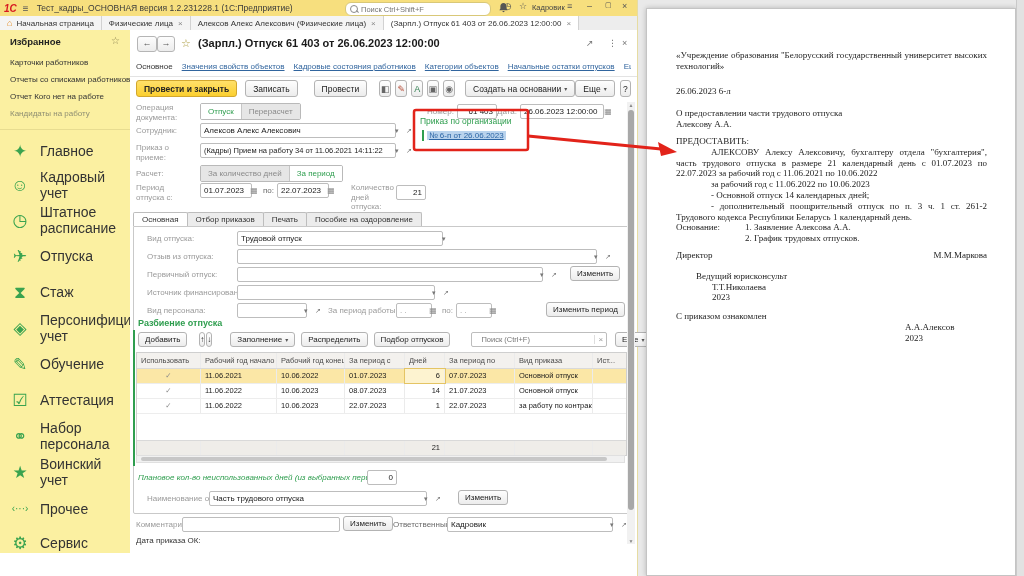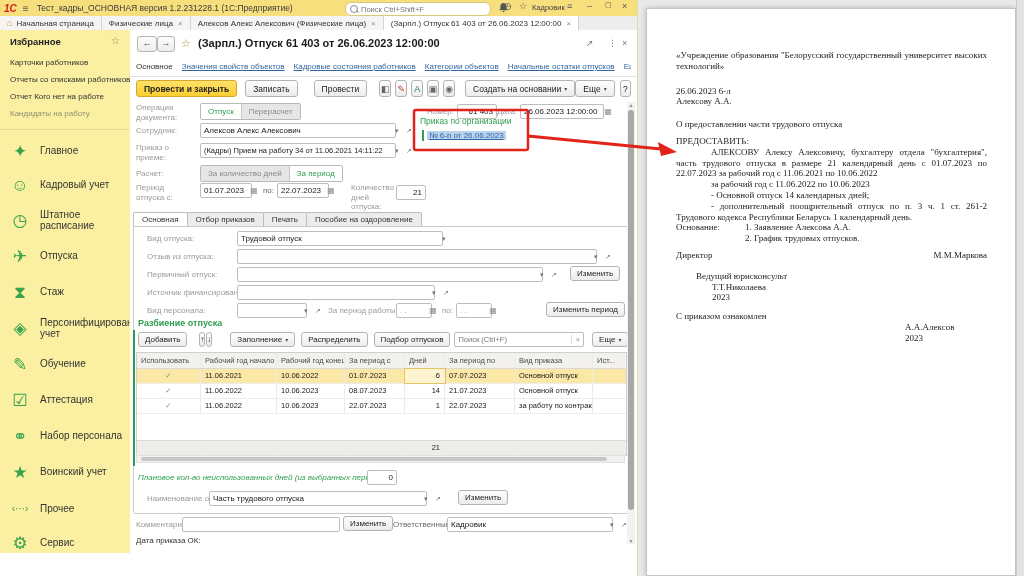--- a/index.html
+++ b/index.html
@@ -23,21 +23,21 @@
   .tab .home{color:#e07b00;margin-right:4px;font-size:9px;}
   
   #sidebar{position:absolute;left:0;top:30px;width:130px;height:523px;background:#fbf0a1;overflow:hidden;}
   #sidebar .favhead{position:absolute;left:10px;top:6px;font-size:9.5px;font-weight:bold;color:#222;}
   #sidebar .favstar{position:absolute;right:10px;top:5px;color:#8e8553;font-size:10px;}
   .favitem{position:absolute;left:10px;font-size:8px;color:#333;white-space:nowrap;}
   .favitem.dim{color:#8f8f72;}
   .sdiv{position:absolute;left:0;top:99px;width:130px;height:1px;background:#e7dc90;}
   .mitem{position:absolute;left:0;width:130px;display:flex;align-items:center;}
   .mico{width:40px;text-align:center;color:#3aa34f;font-size:17px;line-height:1;flex:0 0 auto;}
-  .mlabel{font-size:10px;color:#333;line-height:1.15;}
+  .mlabel{font-size:14px;color:#333;line-height:1.15;}
   
   #main{position:absolute;left:130px;top:30px;width:507px;height:546px;background:#fff;}
   .navbtn{width:18px;height:14px;border:1px solid #b5b5b5;border-radius:3px;background:linear-gradient(#fdfdfd,#ececec);color:#555;font-size:9px;line-height:12px;text-align:center;}
   .ftitle{font-size:11px;font-weight:bold;color:#1a1a1a;white-space:nowrap;}
   .hico{color:#777;font-size:9px;}
   .navrow{position:absolute;left:6px;top:32px;width:495px;display:flex;gap:9px;font-size:8px;white-space:nowrap;overflow:hidden;}
   .navlink{color:#31659e;text-decoration:underline;}
   .navlink.current{color:#333;text-decoration:none;}
   .navmore{color:#31659e;}
   .toolrow{position:absolute;left:6px;top:50px;width:495px;display:flex;align-items:center;}
@@ -334,21 +334,21 @@
       <div class="tblbar">
         <button class="btn btn-s">Добавить</button>
         <button class="btn btn-s" style="margin-left:12px;width:13px;padding:0;">↑</button>
         <button class="btn btn-s" style="margin-left:1px;width:13px;padding:0;">↓</button>
         <button class="btn btn-s" style="margin-left:18px;">
             <span>Заполнение</span>
             <span class="dd">▾</span>
           </button>
         <button class="btn btn-s" style="margin-left:6px;">Распределить</button>
         <button class="btn btn-s" style="margin-left:6px;">Подбор отпусков</button>
-        <div class="srch" style="margin-left:4px;">
+        <div class="srch" style="margin-left:21px;padding-left:6px;">
           <input placeholder="Поиск (Ctrl+F)" style="">
           <span class="x">×</span>
         </div>
         <button class="btn btn-s" style="margin-left:8px;">
             <span>Еще</span>
             <span class="dd">▾</span>
           </button>
       </div>
 
       <div id="tbl">
@@ -432,22 +432,22 @@
       </div>
     </div>
   </div>
 
   <div id="docpage"></div>
   <div id="docstrip"></div>
 
   <div id="doctext">
     <div class="just" style="margin-top:6px;">«Учреждение образования "Белорусский государственный университет высоких технологий»</div>
     <div style="margin-top:14px;">26.06.2023 6-л</div>
+    <div style="margin-top:12px;">О предоставлении части трудового отпуска</div>
     <div>Алексову А.А.</div>
-    <div style="margin-top:12px;">О предоставлении части трудового отпуска</div>
     <div style="margin-top:6px;">ПРЕДОСТАВИТЬ:</div>
     <div class="just ind">АЛЕКСОВУ Алексу Алексовичу, бухгалтеру отдела "бухгалтерия", часть трудового отпуска в размере 21 календарный день с 01.07.2023 по 22.07.2023 за рабочий год с 11.06.2021 по 10.06.2022</div>
     <div class="ml">за рабочий год с 11.06.2022 по 10.06.2023</div>
     <div class="ml">- Основной отпуск 14 календарных дней;</div>
     <div class="just ind">- дополнительный  поощрительный  отпуск  по  п. 3 ч. 1 ст. 261-2 Трудового кодекса Республики Беларусь 1 календарный день.</div>
     <div class="drow">
       <div style="width:69px;flex:0 0 auto;">Основание:</div>
       <div>
         <div>1. Заявление Алексова А.А.</div>
         <div>2. График трудовых отпусков.</div>

